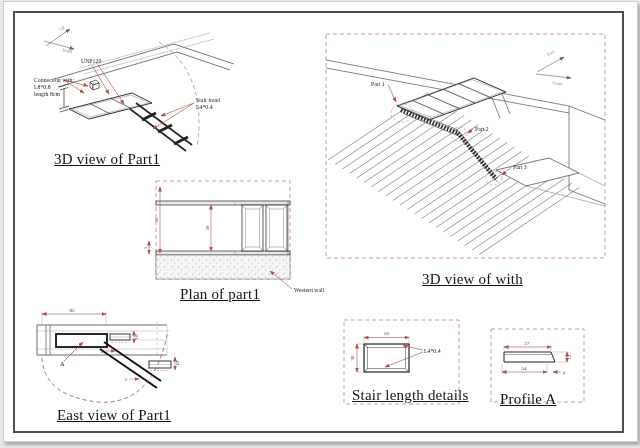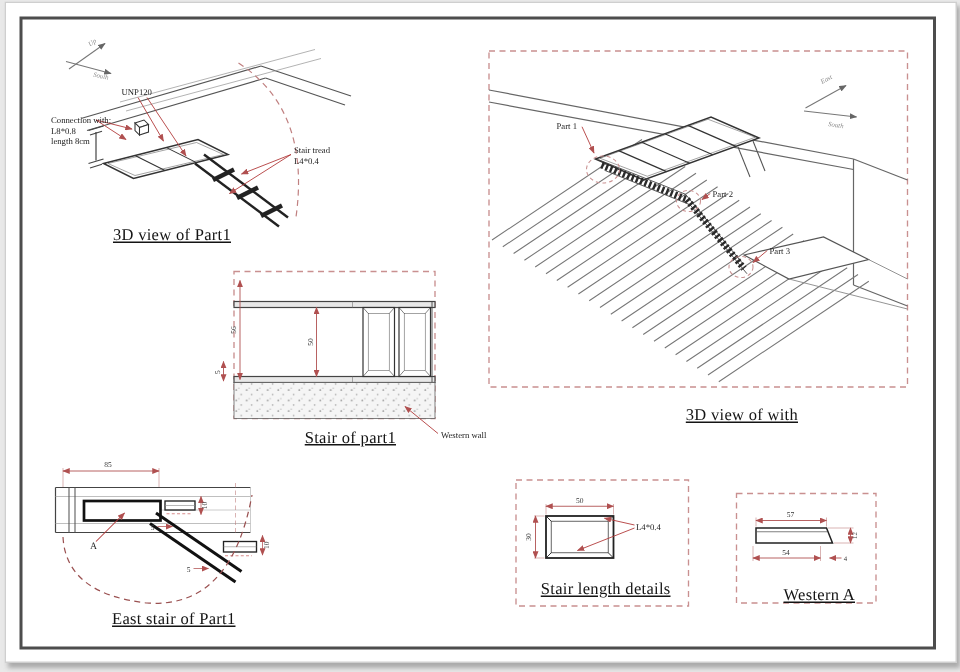--- a/index.html
+++ b/index.html
@@ -5,22 +5,22 @@
   html,body{margin:0;padding:0;background:#e9e9e9;width:640px;height:448px;overflow:hidden;}
   .sheet{position:absolute;left:3px;top:1px;width:633px;height:439px;background:#fff;
          border:1px solid #cfcfcf;box-shadow:2px 3px 3px rgba(110,110,110,.5);}
   .frame{position:absolute;left:9px;top:9px;width:607px;height:418px;border:2px solid #4d4d4d;}
   .abs{position:absolute;}
   svg{position:absolute;overflow:visible;}
   svg text{font-family:"Liberation Serif",serif;fill:#1c1c1c;}
   .lbl{font-size:5.8px;}
   .dim{font-size:5px;fill:#3a3a3a;}
   .cmp{font-size:4.5px;fill:#8a8a8a;font-style:italic;}
-  .vtitle{position:absolute;font-family:"Liberation Serif",serif;font-size:11px;color:#141414;
-          text-align:right;text-decoration:underline;letter-spacing:.2px;white-space:nowrap;}
+  .vtitle{position:absolute;font-family:"Liberation Serif",serif;font-size:15px;color:#141414;
+          text-align:left;text-decoration:underline;letter-spacing:.2px;white-space:nowrap;}
 </style>
 </head>
 <body>
 
 <div class="sheet">
   <div class="frame"></div>
 
   <svg class="abs" style="left:16px;top:14px" width="230" height="155">
     <defs>
       <marker id="k1" markerUnits="userSpaceOnUse" markerWidth="5" markerHeight="4" refX="4.5" refY="2" orient="auto" viewBox="0 0 5 4">
@@ -305,18 +305,18 @@
       <line x1="69" y1="37" x2="82" y2="37"></line>
       <line x1="80" y1="27" x2="80" y2="37" stroke="#b05050" stroke-width="0.6" marker-start="url(#r6)" marker-end="url(#r6)"></line>
     </g>
     <text class="dim" x="40" y="19.5" text-anchor="middle">57</text>
     <text class="dim" x="37" y="45" text-anchor="middle">54</text>
     <text class="dim" x="75.5" y="49" style="font-size:4.5px">4</text>
     <text class="dim" transform="translate(84,32) rotate(-90)" text-anchor="middle" style="font-size:4.5px">12</text>
   </svg>
 
   <div class="vtitle" style="left:50px;top:149px;width:100px">3D view of Part1</div>
-  <div class="vtitle" style="left:176px;top:284px;width:84px">Stair of part1</div>
+  <div class="vtitle" style="left:176px;top:284px;width:84px">Plan of part1</div>
   <div class="vtitle" style="left:418px;top:269px;width:110px">3D view of with</div>
-  <div class="vtitle" style="left:53px;top:405px;width:100px">East stair of Part1</div>
+  <div class="vtitle" style="left:53px;top:405px;width:100px">East view of Part1</div>
   <div class="vtitle" style="left:348px;top:385px;width:95px">Stair length details</div>
-  <div class="vtitle" style="left:496px;top:389px;width:70px">Western A</div>
+  <div class="vtitle" style="left:496px;top:389px;width:70px">Profile A</div>
 </div>
 
 </body></html>

